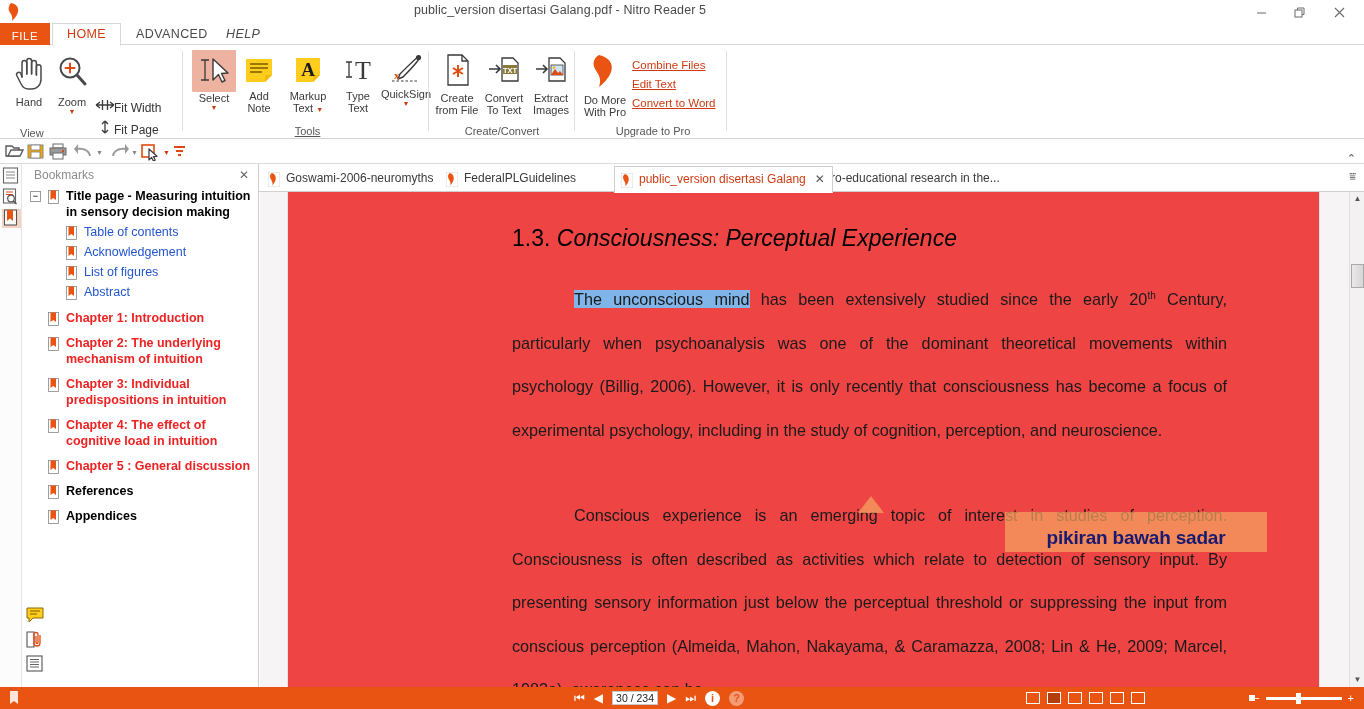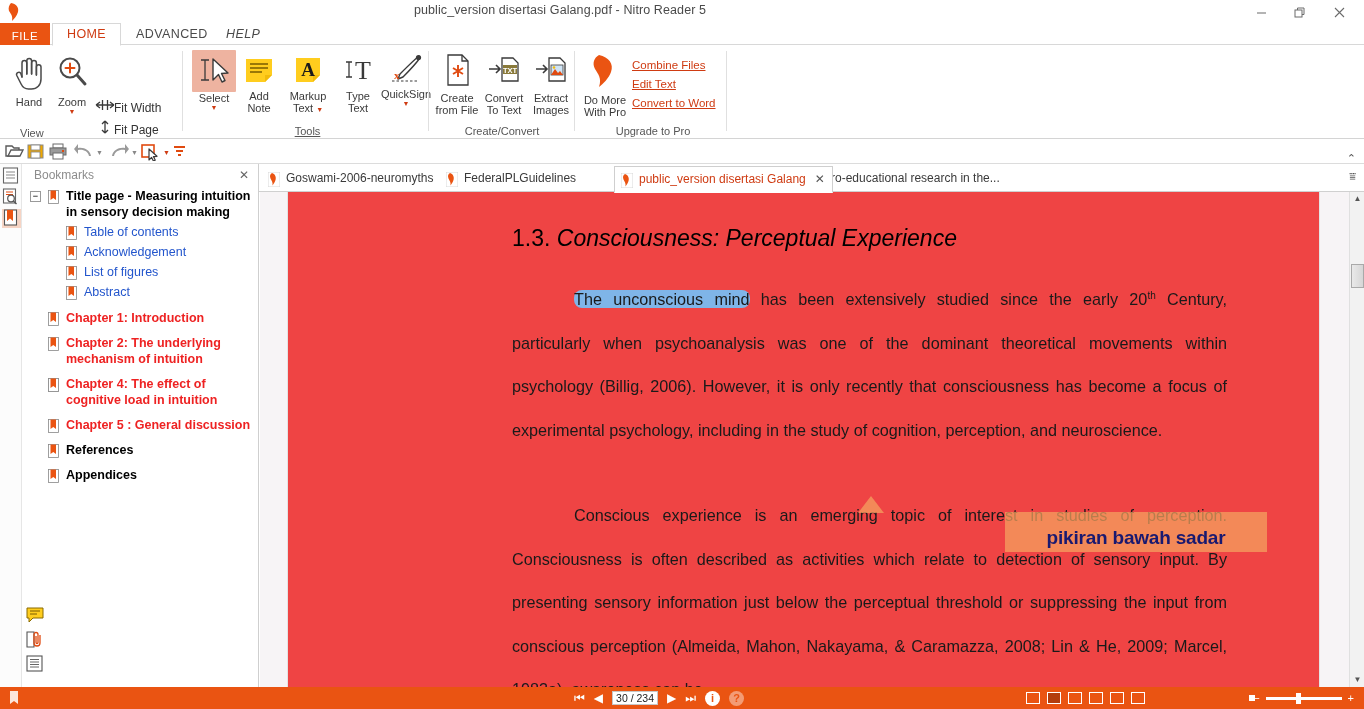--- a/index.html
+++ b/index.html
@@ -165,21 +165,21 @@
   }
   .docheading em{ font-style:italic; }
   .para{
     position:absolute; left:224px; width:715px;
     font-size:16.2px; color:#1a1a1a; line-height:43.5px;
     text-align:justify; text-justify:inter-word;
   }
   .para.p1{ top:82px; }
   .para.p2{ top:302px; }
   .indent{ display:inline-block; width:62px; }
-  .hl-blue{ background:#7fb5e8;border-radius:8px; }
+  .hl-blue{ background:#7fb5e8; }
   sup{ font-size:.62em; vertical-align:super; }
 
   .tooltip{
     position:absolute; left:717px; top:320px; width:262px; height:40px;
     background:rgba(244,164,96,.72);
     z-index:9;
   }
   .tooltip .ttxt{
     position:absolute; left:0; top:0; width:262px; height:28px;
     display:flex; align-items:center; justify-content:center;
@@ -656,20 +656,21 @@
         <span>Chapter 2: The underlying mechanism of intuition</span>
       </div>
 
       <div class="bmrow bold" style="color:#ee2222; margin-bottom:9px;">
         <span class="bmark">
           <svg width="11" height="14" viewBox="0 0 11 14">
               <rect x="0.5" y="0.5" width="10" height="13" fill="#fff" stroke="#888" stroke-width=".8"></rect>
               <path d="M2.5 0.5 H8 V10 L5.3 8 L2.5 10 Z" fill="#ea5412"></path>
             </svg>
         </span>
+        <span>Chapter 3: Individual predispositions in intuition</span>
       </div>
 
       <div class="bmrow bold" style="color:#ee2222; margin-bottom:9px;">
         <span class="bmark">
           <svg width="11" height="14" viewBox="0 0 11 14">
               <rect x="0.5" y="0.5" width="10" height="13" fill="#fff" stroke="#888" stroke-width=".8"></rect>
               <path d="M2.5 0.5 H8 V10 L5.3 8 L2.5 10 Z" fill="#ea5412"></path>
             </svg>
         </span>
         <span>Chapter 4: The effect of cognitive load in intuition</span>

